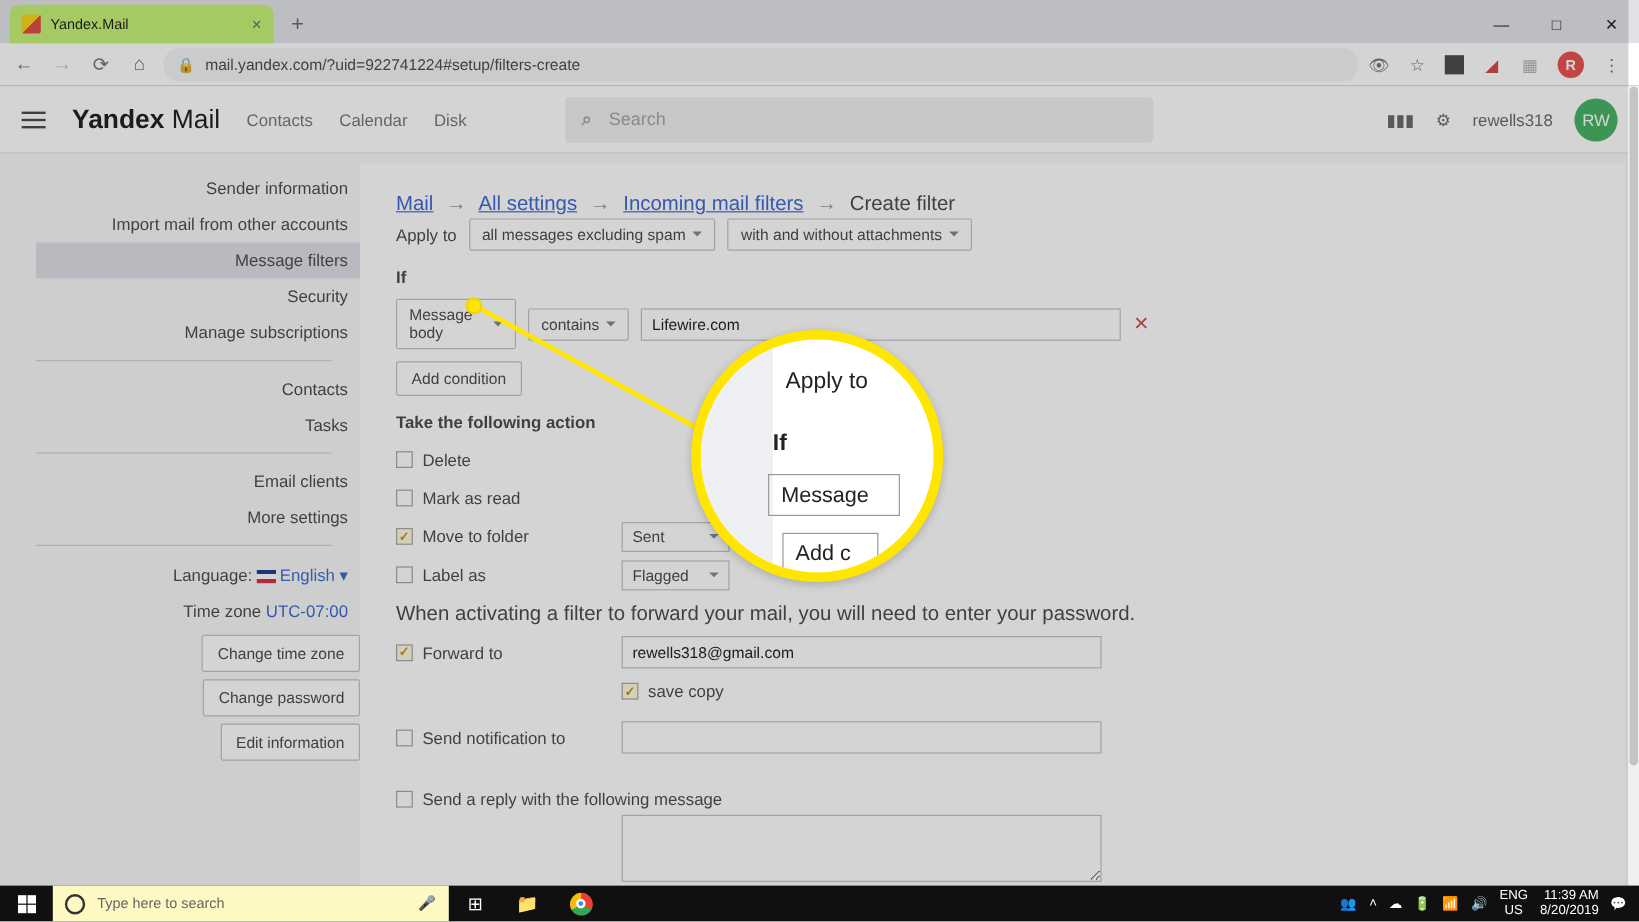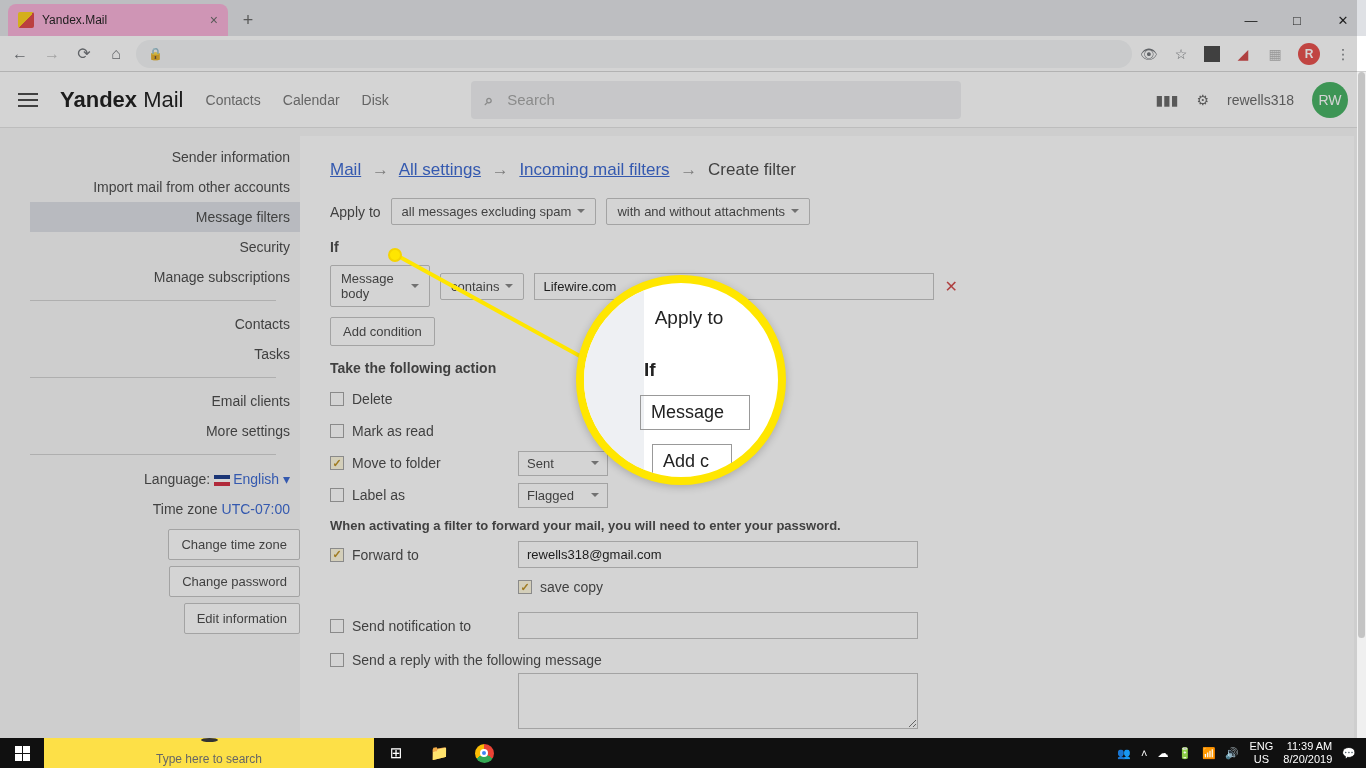--- a/index.html
+++ b/index.html
@@ -1,20 +1,20 @@
 <!DOCTYPE html>
 <html><head>
 <meta charset="utf-8">
 <style>
 * { margin: 0; padding: 0; box-sizing: border-box; font-family: Arial, Helvetica, sans-serif; }
 body { width: 1366px; height: 768px; background: #f0f0f0; overflow: hidden; position: relative; }
 
 
 .titlebar { height: 36px; background: #dfe1e5; display: flex; align-items: flex-end; }
-.tab { background: #f9a8d4; height: 32px; width: 220px; border-radius: 8px 8px 0 0; margin-left: 8px; display: flex; align-items: center; padding: 0 10px; font-size: 12px; gap: 8px; }
+.tab { background: #bef264; height: 32px; width: 220px; border-radius: 8px 8px 0 0; margin-left: 8px; display: flex; align-items: center; padding: 0 10px; font-size: 12px; gap: 8px; }
 .tab .favicon { width: 16px; height: 16px; background: linear-gradient(135deg,#ffcc00 50%,#d33 50%); border-radius: 2px; }
 .tab .close { margin-left: auto; font-size: 14px; color: #555; }
 .newtab { width: 28px; height: 28px; display: flex; align-items: center; justify-content: center; font-size: 18px; color: #555; margin-left: 6px; margin-bottom: 2px; }
 .win-controls { margin-left: auto; display: flex; }
 .win-controls div { width: 46px; height: 32px; display: flex; align-items: center; justify-content: center; font-size: 13px; }
 
 .addrbar { height: 36px; background: #fff; border-bottom: 1px solid #d0d0d0; display: flex; align-items: center; padding: 0 8px; gap: 8px; }
 .addrbar .navbtn { width: 24px; height: 24px; display: flex; align-items: center; justify-content: center; color: #5f6368; font-size: 16px; }
 .addrbar .navbtn.disabled { color: #bbb; }
 .url-field { flex: 1; height: 28px; background: #f1f3f4; border-radius: 14px; display: flex; align-items: center; padding: 0 12px; font-size: 13px; color: #333; gap: 8px; }
@@ -44,41 +44,41 @@
 .sidebar .item.active { background: #d8dce2; }
 .sidebar hr { border: none; border-top: 1px solid #ccc; margin: 8px 24px 8px 0; }
 .sidebar .lang { padding: 8px 10px; }
 .sidebar .lang a { color: #2255cc; text-decoration: none; }
 .sidebar .tz { padding: 6px 10px; }
 .sidebar .tz a { color: #2255cc; text-decoration: none; margin-top: 48px; }
 .sbtn { display: inline-block; border: 1px solid #bbb; background: #fff; padding: 7px 12px; margin: 6px 0 0 10px; font-size: 13px; cursor: pointer; border-radius: 2px; }
 .flag { display: inline-block; width: 16px; height: 11px; background: linear-gradient(#00247d 33%,#fff 33% 66%,#cf142b 66%); vertical-align: middle; margin-right: 3px; }
 
 .main { flex: 1; background: #fff; margin: 8px 12px 0 0; padding: 24px 30px; font-size: 14px; color: #333; overflow: hidden; position: relative; }
-.crumbs { font-size: 17px; margin-bottom: 18px; }
+.crumbs { font-size: 17px; margin-bottom: 2px; }
 .crumbs a { color: #2255cc; text-decoration: underline; }
 .crumbs .arrow { color: #888; margin: 0 6px; }
 
 .row { display: flex; align-items: center; gap: 10px; margin-bottom: 10px; }
 .label-strong { font-weight: bold; margin: 14px 0 10px; }
 .dd { border: 1px solid #bbb; background: #fff; padding: 5px 10px; font-size: 13px; display: inline-flex; align-items: center; gap: 6px; border-radius: 2px; }
 .dd::after { content: ''; border: 4px solid transparent; border-top-color: #777; margin-top: 3px; }
 .txt { border: 1px solid #bbb; padding: 5px 8px; font-size: 13px; width: 400px; }
 .btn { border: 1px solid #bbb; background: #fff; padding: 6px 12px; font-size: 13px; cursor: pointer; border-radius: 2px; }
 .del { color: #c33; font-size: 16px; cursor: pointer; }
 
 .chk { display: flex; align-items: center; gap: 8px; padding: 5px 0; }
 .chk .box { width: 14px; height: 14px; border: 1px solid #999; background: #fff; display: inline-flex; align-items: center; justify-content: center; font-size: 11px; color: #b8860b; }
 .chk .box.checked::before { content: '✓'; font-weight: bold; }
 .chk.checked .box { background: #fff8dc; }
 .action-dd { border: 1px solid #bbb; padding: 4px 8px; font-size: 13px; width: 90px; display: inline-flex; align-items: center; justify-content: space-between; }
 .action-dd::after { content: ''; border: 4px solid transparent; border-top-color: #777; margin-top: 3px; }
 .input-field { border: 1px solid #bbb; padding: 5px 8px; font-size: 13px; width: 400px; }
 .textarea { border: 1px solid #bbb; width: 400px; height: 56px; resize: both; }
-.note { font-size: 13px; color: #333; margin: 10px 0 8px; font-weight: bold; }
+.note { font-size: 17px; color: #333; margin: 10px 0 8px; }
 .action-grid { display: grid; grid-template-columns: 188px auto; row-gap: 6px; align-items: center; }
 
 
 .scroll { position: absolute; right: 0; top: 72px; bottom: 30px; width: 9px; background: #f0f0f0; z-index: 50; }
 .scroll .thumb { position: absolute; left: 1px; right: 1px; top: 0; height: 85%; background: #c4c4c4; border-radius: 4px; }
 
 
 .callout-dot { position: absolute; left: 388px; top: 248px; width: 14px; height: 14px; border-radius: 50%; background: #ffe600; border: 2px solid #f5d400; z-index: 60; }
 .callout-line { position: absolute; left: 398px; top: 256px; width: 215px; height: 128px; z-index: 55; pointer-events: none; }
 .mag { position: absolute; left: 576px; top: 275px; width: 210px; height: 210px; border-radius: 50%; border: 8px solid #ffe600; background: #fff; z-index: 60; overflow: hidden; box-shadow: 0 2px 8px rgba(0,0,0,0.2); }
@@ -87,21 +87,21 @@
 .mag-inner .m-if { margin: 30px 0 14px 100px; font-weight: bold; font-size: 19px; }
 .mag-inner .m-dd { border: 1px solid #999; padding: 6px 10px; margin-left: 96px; width: 110px; font-size: 18px; }
 .mag-inner .m-btn { border: 1px solid #999; padding: 6px 10px; margin: 14px 0 0 108px; width: 80px; font-size: 18px; }
 .mag-side { position: absolute; left: 0; top: 0; width: 60px; height: 100%; background: #eef0f3; }
 
 
 .taskbar { position: absolute; left: 0; right: 0; bottom: 0; height: 30px; background: #101010; display: flex; align-items: center; color: #fff; font-size: 12px; z-index: 70; }
 .taskbar .start { width: 44px; display: flex; align-items: center; justify-content: center; }
 .taskbar .start-grid { width: 15px; height: 15px; display: grid; grid-template: 1fr 1fr / 1fr 1fr; gap: 1px; }
 .taskbar .start-grid span { background: #fff; }
-.taskbar .search { background: #fde047; color: #666; height: 30px; width: 330px; display: flex; align-items: center; padding: 0 10px; gap: 10px; flex-direction: column; }
+.taskbar .search { background: #fef9c3; color: #666; height: 30px; width: 330px; display: flex; align-items: center; padding: 0 10px; gap: 10px; }
 .taskbar .search .cortana { width: 17px; height: 17px; border: 2px solid #333; border-radius: 50%; }
 .taskbar .ticon { width: 44px; height: 30px; display: flex; align-items: center; justify-content: center; font-size: 15px; }
 .taskbar .tray { margin-left: auto; display: flex; align-items: center; gap: 10px; padding-right: 10px; font-size: 11px; }
 .taskbar .clock { text-align: right; line-height: 1.15; font-size: 11px; }
 .taskbar .lang { text-align: center; line-height: 1.15; font-size: 11px; }
 </style>
 </head>
 <body>
 
 <div class="titlebar">
@@ -118,20 +118,21 @@
   </div>
 </div>
 
 <div class="addrbar">
   <div class="navbtn">←</div>
   <div class="navbtn disabled">→</div>
   <div class="navbtn">⟳</div>
   <div class="navbtn">⌂</div>
   <div class="url-field">
     <span class="lock">🔒</span>
+    <span>mail.yandex.com/?uid=922741224#setup/filters-create</span>
   </div>
   <div class="ext-icons">
     <div class="ext-icon">👁</div>
     <div class="ext-icon">☆</div>
     <div class="ext-icon" style="background:#333;width:16px;height:16px;"></div>
     <div class="ext-icon" style="color:#c33;">◢</div>
     <div class="ext-icon" style="color:#aaa;">▦</div>
     <div class="ext-icon ext-r">R</div>
     <div class="ext-icon">⋮</div>
   </div>
@@ -257,21 +258,21 @@
     <div style="height:12px;"></div>
 
     <div class="action-grid">
       <div class="chk">
           <span class="box"></span>
           <span>Send notification to</span>
         </div>
       <div><input class="input-field" style=""></div>
     </div>
 
-    <div class="chk" style="margin-top:8px;text-align:center;">
+    <div class="chk" style="margin-top:25px;text-align:center;">
         <span class="box"></span>
         <span>Send a reply with the following message</span>
       </div>
     <div style="margin-left:188px;"><textarea class="textarea" style=""></textarea></div>
 
   </div>
 </div>
 
 <div class="dim"></div>
 

